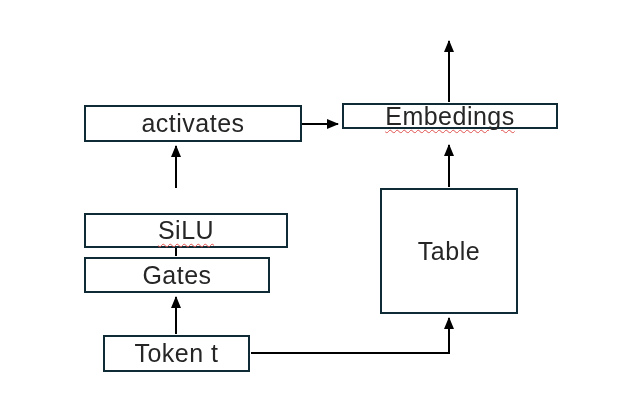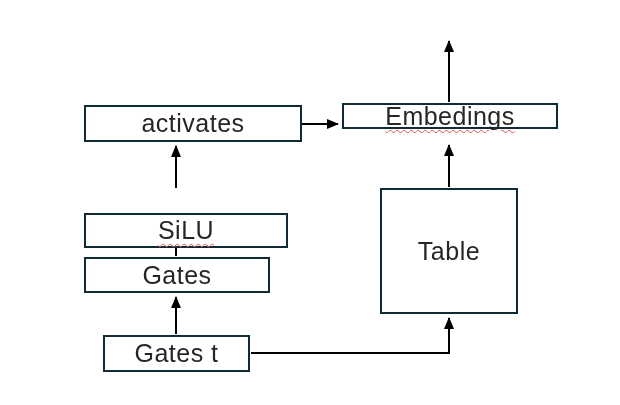--- a/index.html
+++ b/index.html
@@ -96,16 +96,16 @@
 
   <div class="node node-table">
     <span class="label">Table</span>
   </div>
 
   <div class="node node-gates">
     <span class="label">Gates</span>
   </div>
 
   <div class="node node-token">
-    <span class="label">Gates t</span>
+    <span class="label">Token t</span>
   </div>
 
 </div>
 
 </body></html>

